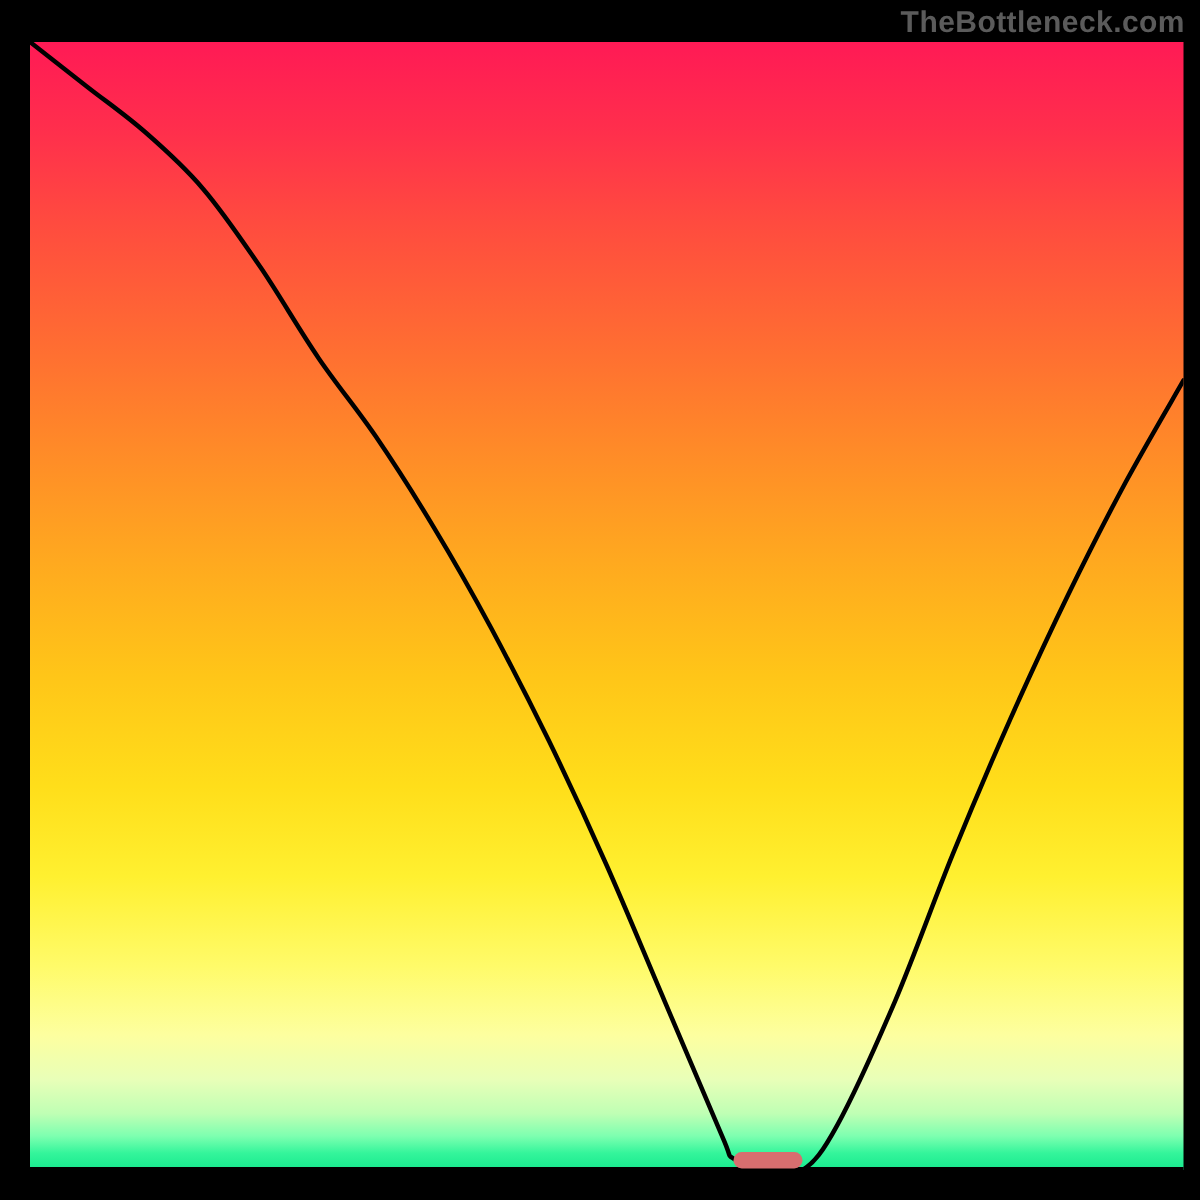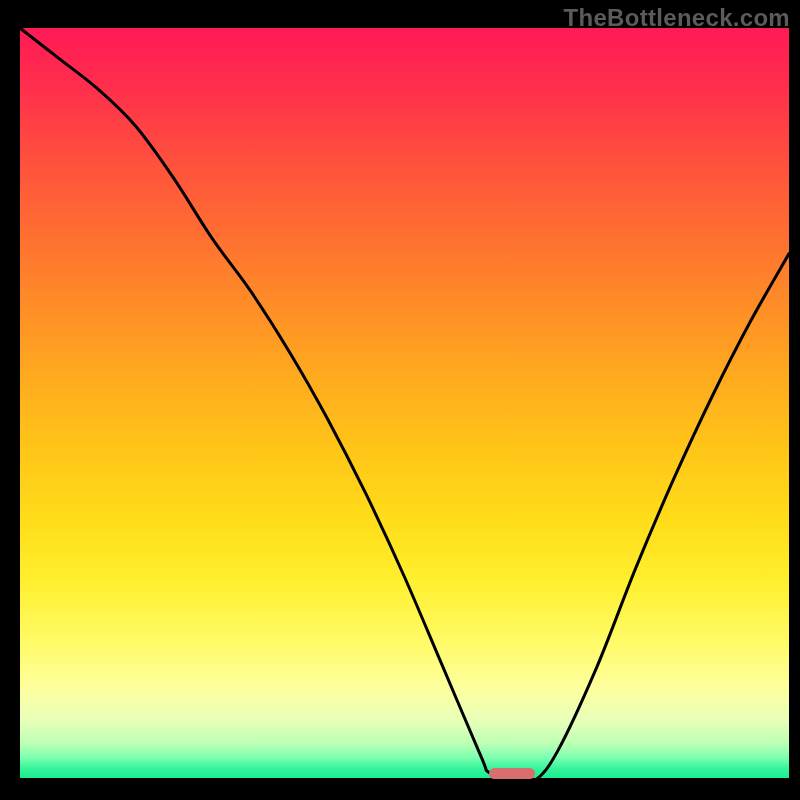--- a/index.html
+++ b/index.html
@@ -15,21 +15,21 @@
     position: relative;
     width: 800px;
     height: 800px;
     background: #000;
   }
   .watermark {
     position: absolute;
     top: 4px;
     right: 10px;
     color: #5b5b5b;
-    font-size: 24px;
+    font-size: 20px;
     font-weight: 600;
     letter-spacing: 0.3px;
     z-index: 20;
   }
   .plot-wrap {
     position: absolute;
     left: 20px;
     top: 28px;
     width: 769px;
     height: 752px;

